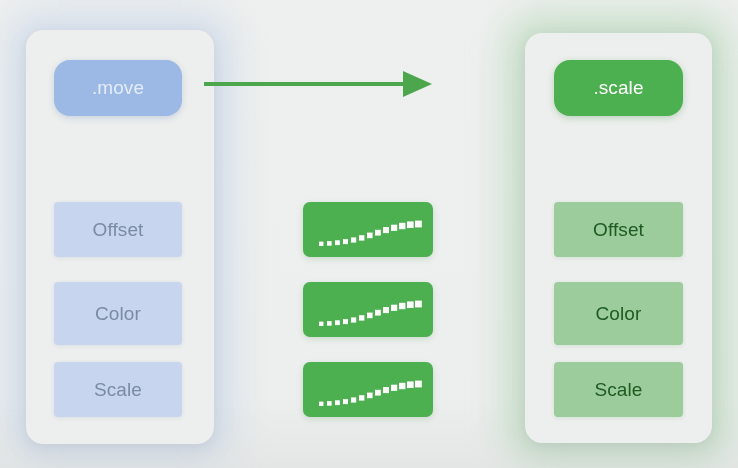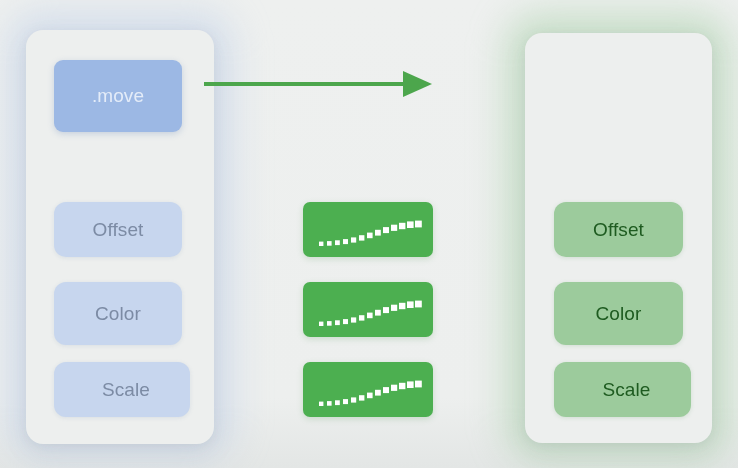--- a/index.html
+++ b/index.html
@@ -65,29 +65,29 @@
     width: 187px;
     height: 410px;
   }
 
   
   .chip {
     position: absolute;
     display: flex;
     align-items: center;
     justify-content: center;
-    border-radius: 12px;
+    border-radius: 4px;
     font-size: 19px;
     letter-spacing: 0.1px;
     user-select: none;
   }
 
   .chip-head {
-    height: 72px;
-    border-radius: 9px;
+    height: 56px;
+    border-radius: 16px;
   }
 
   
   .chip-blue-head {
     background: #9cb8e4;
     color: #e4ecf8;
     box-shadow: 0 2px 6px rgba(110, 140, 185, 0.30);
   }
   .chip-blue {
     background: #c7d6ee;
@@ -107,21 +107,21 @@
     box-shadow: 0 1px 4px rgba(100, 160, 105, 0.20);
   }
 
   
   .col-left  { left: 54px;  width: 128px; }
   .col-right { left: 554px; width: 129px; }
 
   .row-head { top: 60px; }
   .row-1    { top: 202px; height: 55px; }
   .row-2    { top: 282px; height: 63px; }
-  .row-3    { top: 362px; height: 55px; padding-left: 8px; }
+  .row-3    { top: 362px; height: 55px; }
 
   
   .curve-card {
     position: absolute;
     left: 303px;
     width: 130px;
     height: 55px;
     border-radius: 7px;
     background: #4caf50;
     box-shadow: 0 2px 6px rgba(76, 150, 80, 0.22);
@@ -221,20 +221,21 @@
         <rect x="88" y="22.7" width="6.2" height="6.2"></rect>
         <rect x="96" y="20.8" width="6.4" height="6.4"></rect>
         <rect x="104" y="19.4" width="6.6" height="6.6"></rect>
         <rect x="112" y="18.6" width="6.8" height="6.8"></rect>
       </g>
     </svg>
   </div>
 
   <div class="panel panel-right"></div>
 
+  <div class="chip chip-head chip-green-head col-right row-head">.scale</div>
 
   <div class="chip chip-green col-right row-1">Offset</div>
 
   <div class="chip chip-green col-right row-2">Color</div>
 
   <div class="chip chip-green col-right row-3">Scale</div>
 
 </div>
 
 </body></html>

